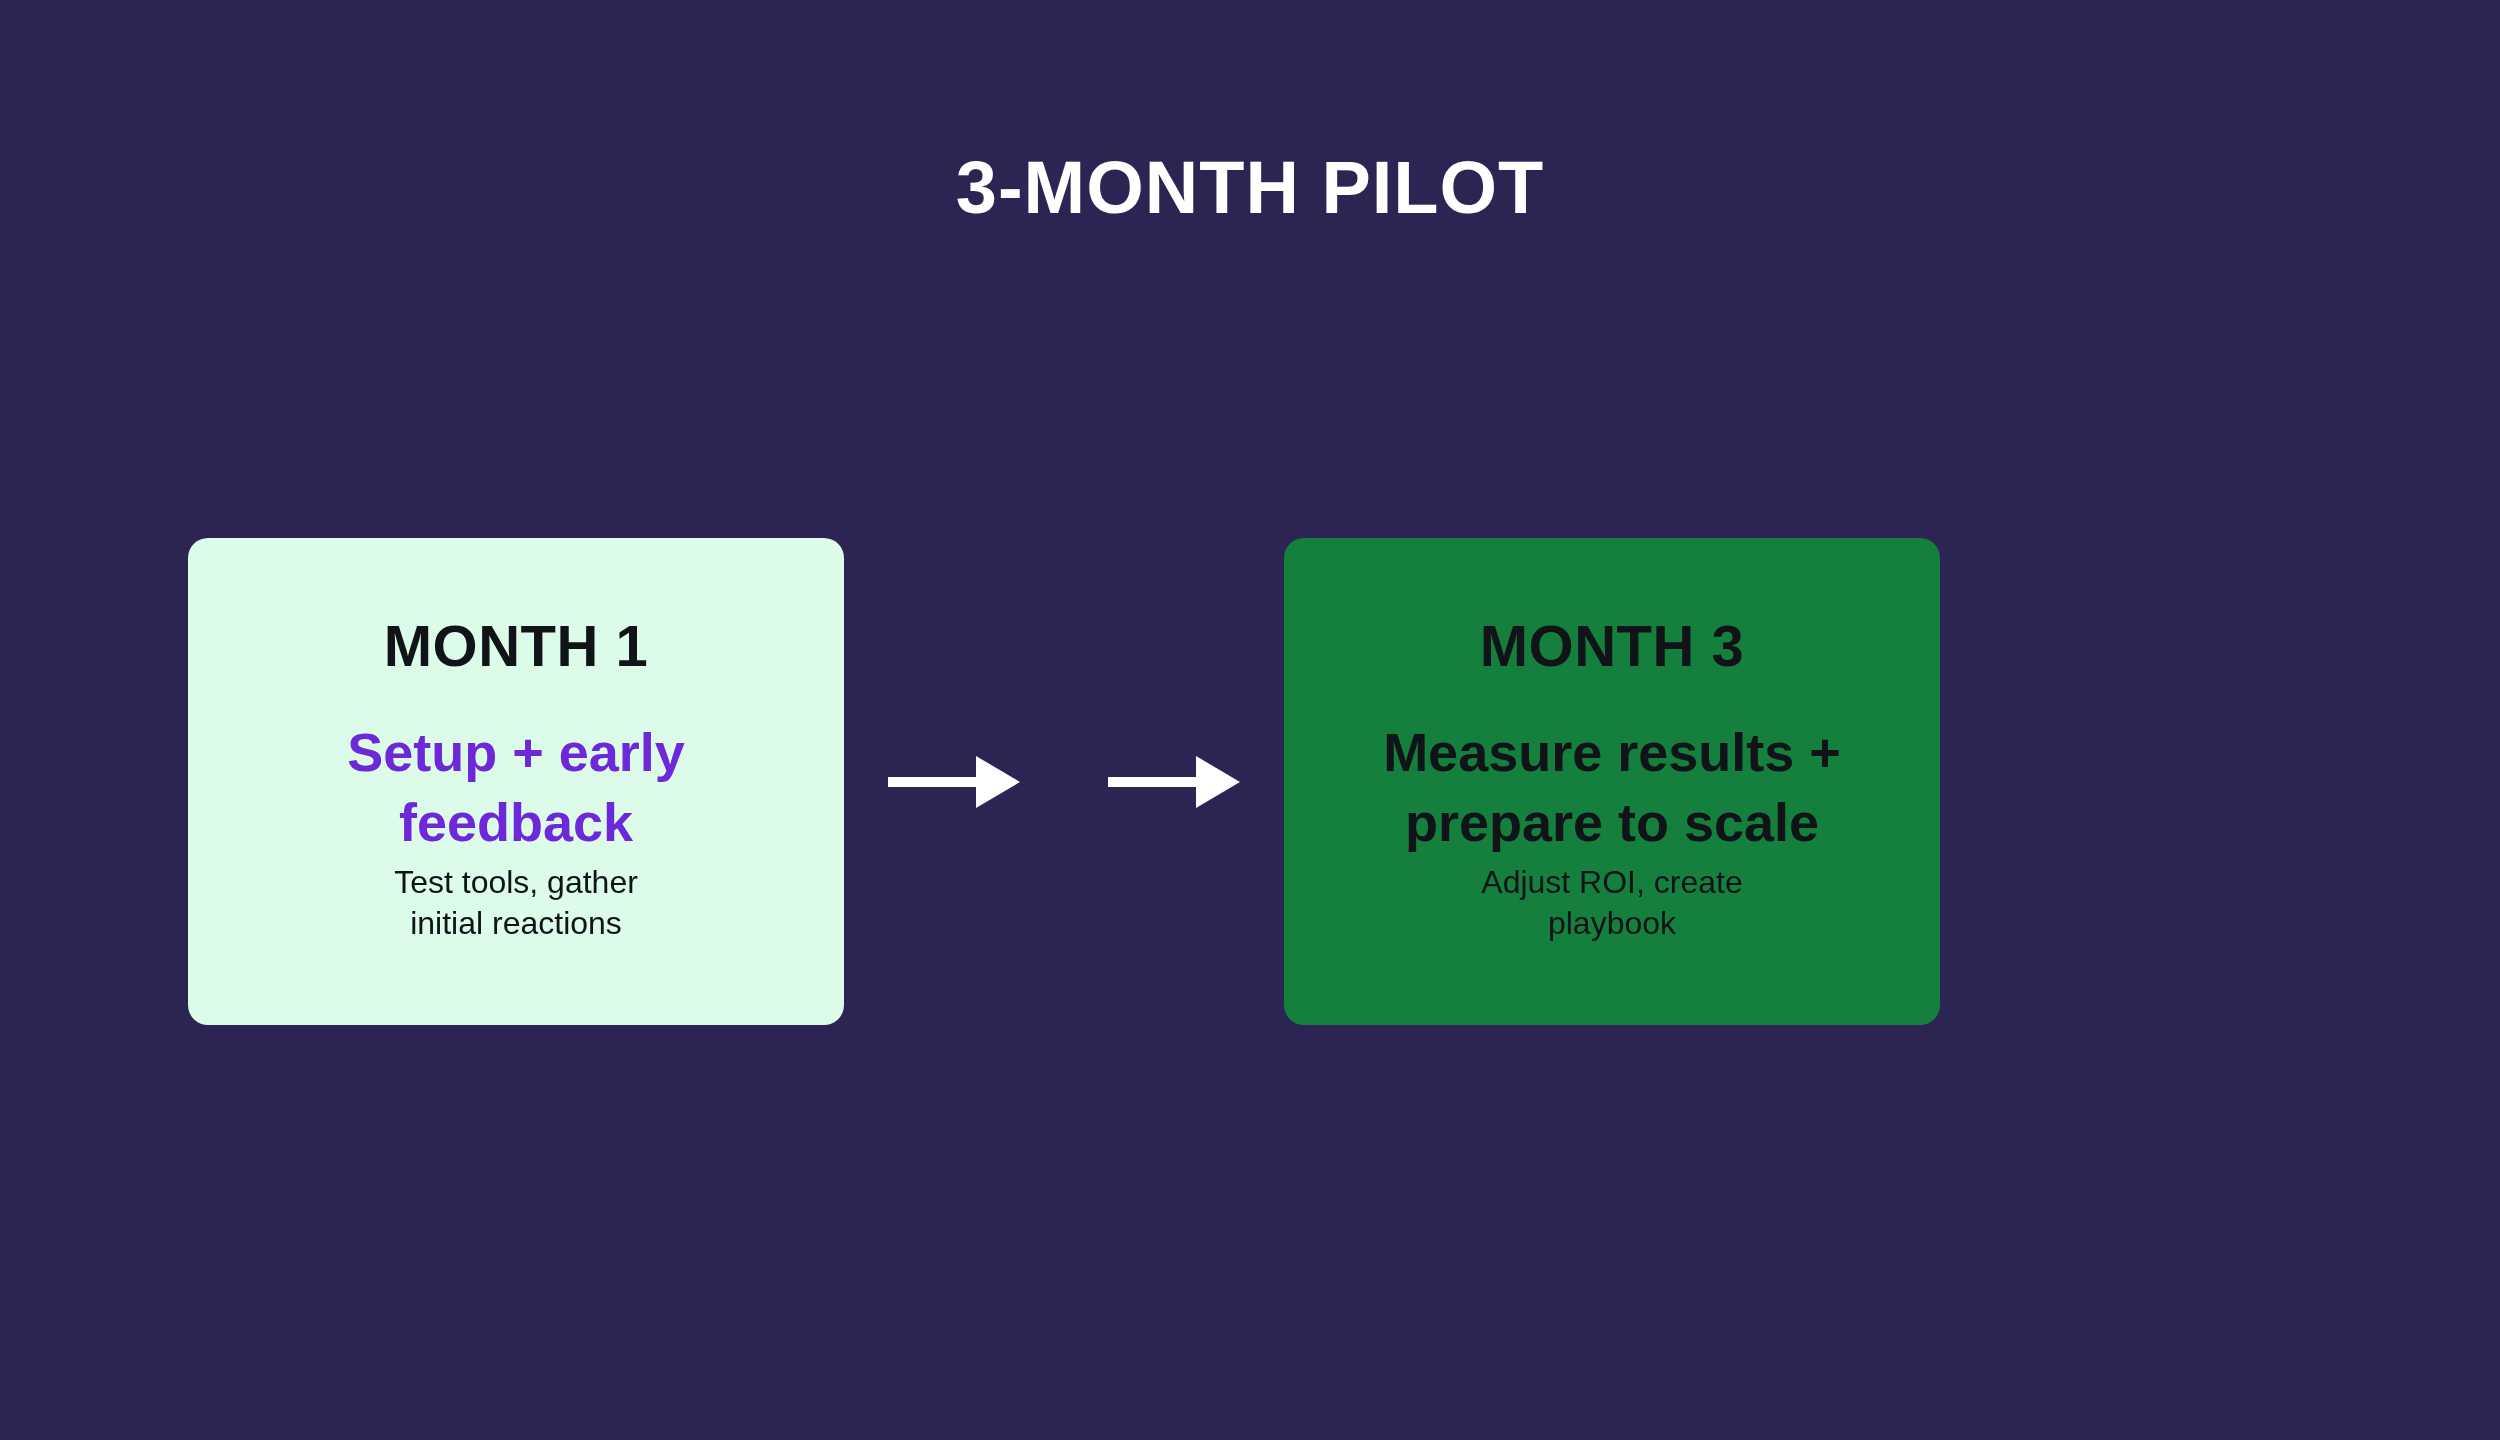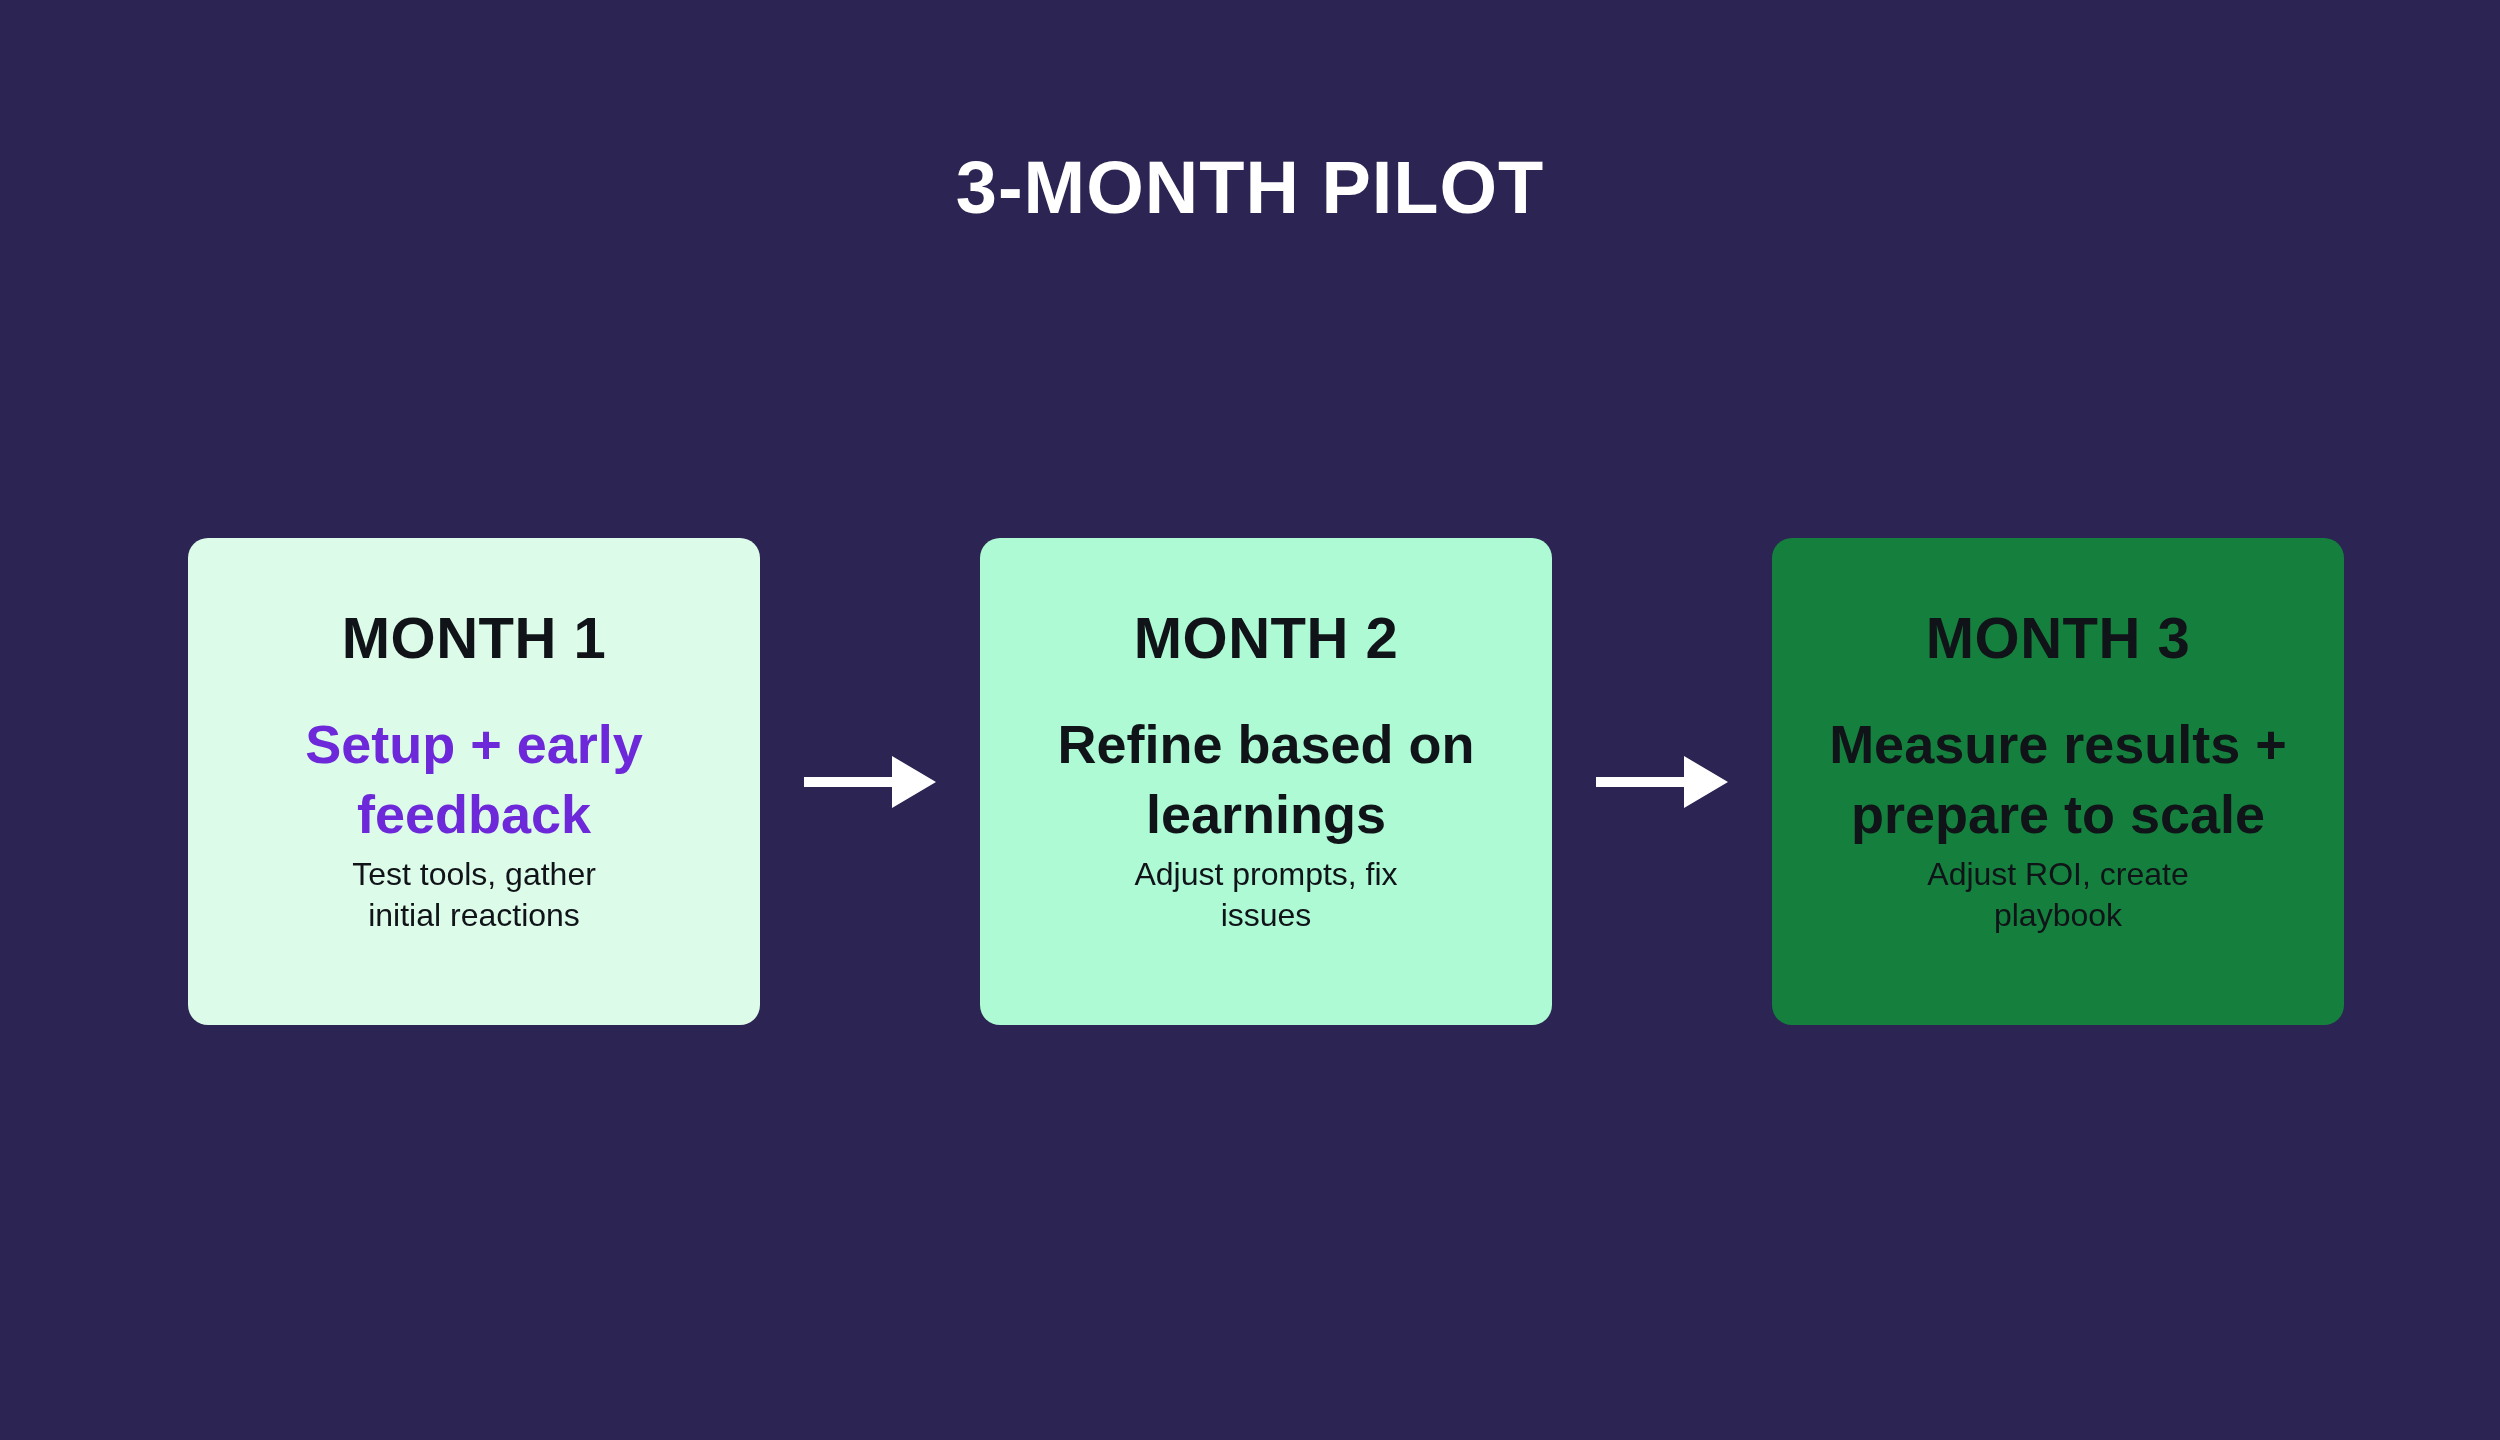--- a/index.html
+++ b/index.html
@@ -37,24 +37,24 @@
     letter-spacing: 0.5px;
   }
   .flow {
     position: absolute;
     top: 538px;
     left: 188px;
     display: flex;
     align-items: center;
   }
   .card {
-    width: 572px;
+    width: 656px;
     height: 487px;
     border-radius: 20px;
-    padding: 4px 40px;
+    padding: 12px 40px;
     text-align: center;
   }
   .card-label {
     margin-top: 64px;
     font-size: 58px;
     font-weight: 700;
     line-height: 1.1;
     letter-spacing: 0.5px;
   }
   .card-heading {
@@ -98,27 +98,20 @@
       <p class="card-desc" style="color: rgb(16, 19, 24);">Test tools, gather
 initial reactions</p>
     </section>
 
     <div class="arrow-cell">
       <svg width="132" height="52" viewBox="0 0 132 52">
         <path d="M0 21 H92 V31 H0 Z M88 0 L132 26 L88 52 Z" style="fill: rgb(255, 255, 255);"></path>
       </svg>
     </div>
 
-    <section class="card" style="background-color: rgb(173, 250, 213);">
-      <h2 class="card-label" style="color: rgb(16, 19, 24);">MONTH 2</h2>
-      <h3 class="card-heading" style="color: rgb(16, 19, 24);">Refine based on
-learnings</h3>
-      <p class="card-desc" style="color: rgb(16, 19, 24);">Adjust prompts, fix
-issues</p>
-    </section>
 
     <div class="arrow-cell">
       <svg width="132" height="52" viewBox="0 0 132 52">
         <path d="M0 21 H92 V31 H0 Z M88 0 L132 26 L88 52 Z" style="fill: rgb(255, 255, 255);"></path>
       </svg>
     </div>
 
     <section class="card" style="background-color: #15803d;">
       <h2 class="card-label" style="color: rgb(16, 19, 24);">MONTH 3</h2>
       <h3 class="card-heading" style="color: rgb(16, 19, 24);">Measure results +

